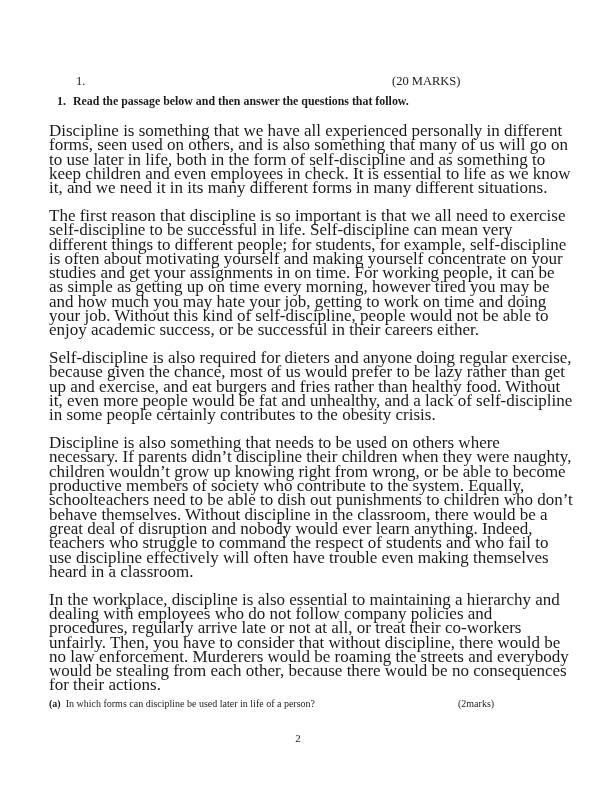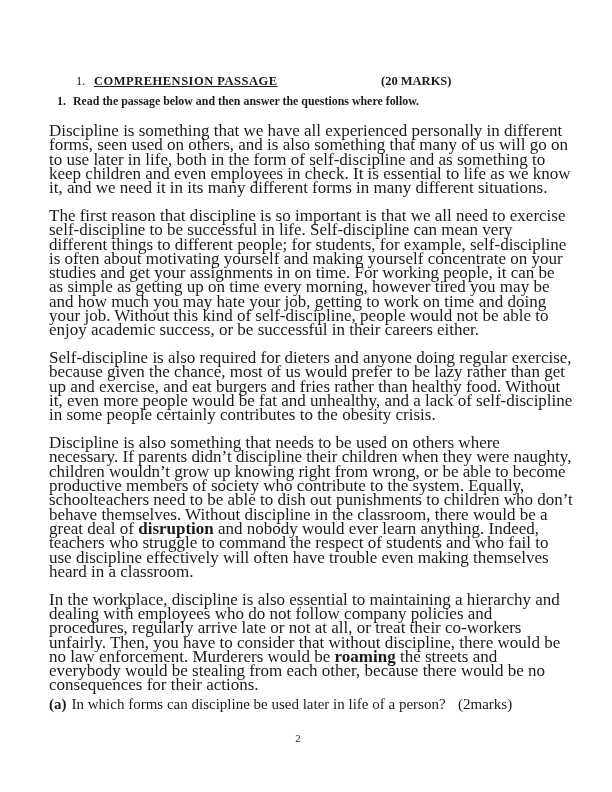--- a/index.html
+++ b/index.html
@@ -39,22 +39,22 @@
   }
   .heading .h-title {
     position: absolute;
     left: 94px;
     font-weight: bold;
     text-decoration: underline;
     letter-spacing: 0.5px;
   }
   .heading .h-marks {
     position: absolute;
-    left: 381px;
-    font-weight: bold;
+    left: 392px;
+    font-weight: normal;
   }
 
   
   .instruction {
     position: absolute;
     top: 94px;
     left: 57px;
     width: 530px;
     font-size: 11.9px;
     line-height: 15px;
@@ -72,29 +72,29 @@
     left: 49px;
     width: 524px;
     font-size: 17px;
     line-height: 14.3px;
     text-align: left;
   }
   .passage p {
     margin: 0 0 13.5px 0;
     padding: 0;
   }
-  .passage .bold { font-weight: bold; }
+  .passage .bold { font-weight: normal; }
 
   
   .question {
     position: absolute;
     top: 697px;
     left: 49px;
     width: 524px;
-    font-size: 15px;
+    font-size: 10px;
     line-height: 14.3px;
   }
   .question .q-label { font-weight: bold; margin-right: 5px; }
   .question .q-marks {
     position: absolute;
     left: 409px;
     top: 0;
     text-align: right;
   }
 
@@ -108,26 +108,25 @@
     font-size: 11px;
   }
 </style>
 </head>
 <body>
 
 <div class="page">
 
   <div class="heading">
     <span class="h-num">1.</span>
-    <span class="h-title">COMPREHENSION PASSAGE</span>
     <span class="h-marks">(20 MARKS)</span>
   </div>
 
   <div class="instruction">
-    <span class="i-num">1.</span><span class="i-text">Read the passage below and then answer the questions where follow.</span>
+    <span class="i-num">1.</span><span class="i-text">Read the passage below and then answer the questions that follow.</span>
   </div>
 
   <div class="passage">
       <p><span>Discipline is something that we have all experienced personally in different forms, seen used on others, and is also something that many of us will go on to use later in life, both in the form of self-discipline and as something to keep children and even employees in check. It is essential to life as we know it, and we need it in its many different forms in many different situations.</span></p>
       <p><span>The first reason that discipline is so important is that we all need to exercise self-discipline to be successful in life. Self-discipline can mean very different things to different people; for students, for example, self-discipline is often about motivating yourself and making yourself concentrate on your studies and get your assignments in on time. For working people, it can be as simple as getting up on time every morning, however tired you may be and how much you may hate your job, getting to work on time and doing your job. Without this kind of self-discipline, people would not be able to enjoy academic success, or be successful in their careers either.</span></p>
       <p><span>Self-discipline is also required for dieters and anyone doing regular exercise, because given the chance, most of us would prefer to be lazy rather than get up and exercise, and eat burgers and fries rather than healthy food. Without it, even more people would be fat and unhealthy, and a lack of self-discipline in some people certainly contributes to the obesity crisis.</span></p>
       <p><span>Discipline is also something that needs to be used on others where necessary. If parents didn’t discipline their children when they were naughty, children wouldn’t grow up knowing right from wrong, or be able to become productive members of society who contribute to the system. Equally, schoolteachers need to be able to dish out punishments to children who don’t behave themselves. Without discipline in the classroom, there would be a great deal of </span><span class="bold">disruption</span><span> and nobody would ever learn anything. Indeed, teachers who struggle to command the respect of students and who fail to use discipline effectively will often have trouble even making themselves heard in a classroom.</span></p>
       <p><span>In the workplace, discipline is also essential to maintaining a hierarchy and dealing with employees who do not follow company policies and procedures, regularly arrive late or not at all, or treat their co-workers unfairly. Then, you have to consider that without discipline, there would be no law enforcement. Murderers would be </span><span class="bold">roaming</span><span> the streets and everybody would be stealing from each other, because there would be no consequences for their actions.</span></p>
     </div>
 

